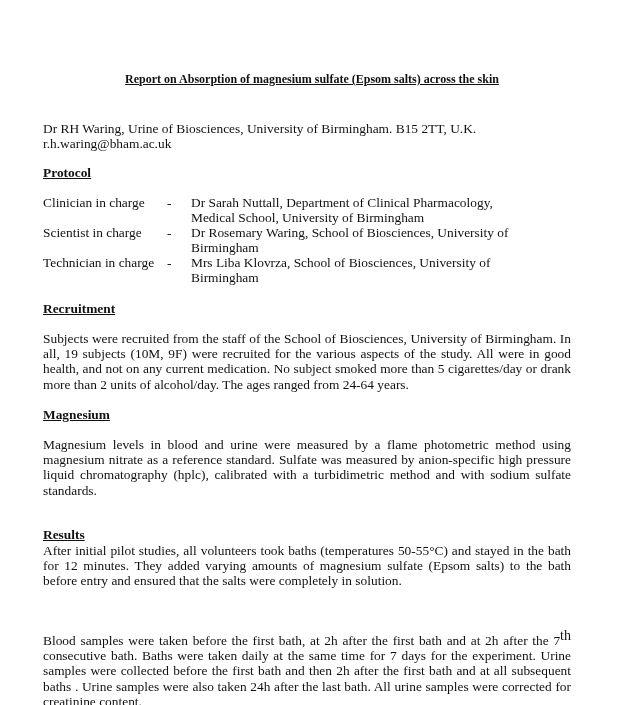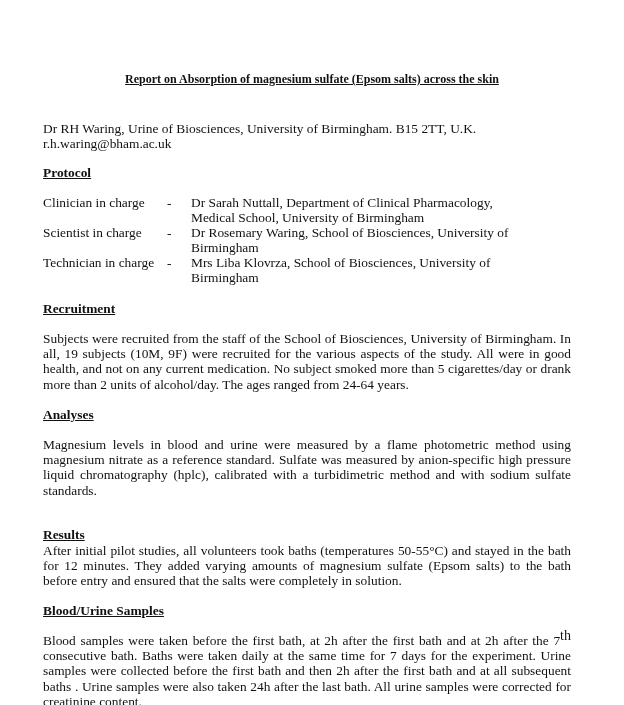--- a/index.html
+++ b/index.html
@@ -44,28 +44,27 @@
     <span class="lab">Technician in charge</span>
     <span class="dash">-</span>
     <span class="val" style="width:300px;">Mrs Liba Klovrza, School of Biosciences, University of Birmingham</span>
   </div>
 
   <div class="heading" style="top:301px;">Recruitment</div>
   <div class="para" style="top:331px;">
     <p>Subjects were recruited from the staff of the School of Biosciences, University of Birmingham.  In all, 19 subjects (10M, 9F) were recruited for the various aspects of the study.  All were in good health, and not on any current medication.  No subject smoked more than 5 cigarettes/day or drank more than 2 units of alcohol/day.  The ages ranged from 24-64 years.</p>
   </div>
 
-  <div class="heading" style="top:407px;">Analyses</div>
+  <div class="heading" style="top:407px;">Magnesium</div>
   <div class="para" style="top:437px;">
     <p>Magnesium levels in blood and urine were measured by a flame photometric method using magnesium nitrate as a reference standard.  Sulfate was measured by anion-specific high pressure liquid chromatography (hplc), calibrated with a turbidimetric method and with sodium sulfate standards.</p>
   </div>
 
   <div class="heading" style="top:527px;">Results</div>
   <div class="para" style="top:543px;">
     <p>After initial pilot studies, all volunteers took baths (temperatures 50-55°C) and stayed in the bath for 12 minutes.  They added varying amounts of magnesium sulfate (Epsom salts) to the bath before entry and ensured that the salts were completely in solution.</p>
   </div>
 
-  <div class="heading" style="top:603px;">Blood/Urine Samples</div>
   <div class="para" style="top:633px;">
     <p><span>Blood samples were taken before the first bath, at 2h after the first bath and at 2h after the 7</span><sup>th</sup><span> consecutive bath.  Baths were taken daily at the same time for 7 days for the experiment.  Urine samples were collected before the first bath and then 2h after the first bath and at all subsequent baths . Urine samples were also taken 24h after the last bath. All urine samples were corrected for creatinine content.</span></p>
   </div>
 
 </div>
 
 </body></html>

